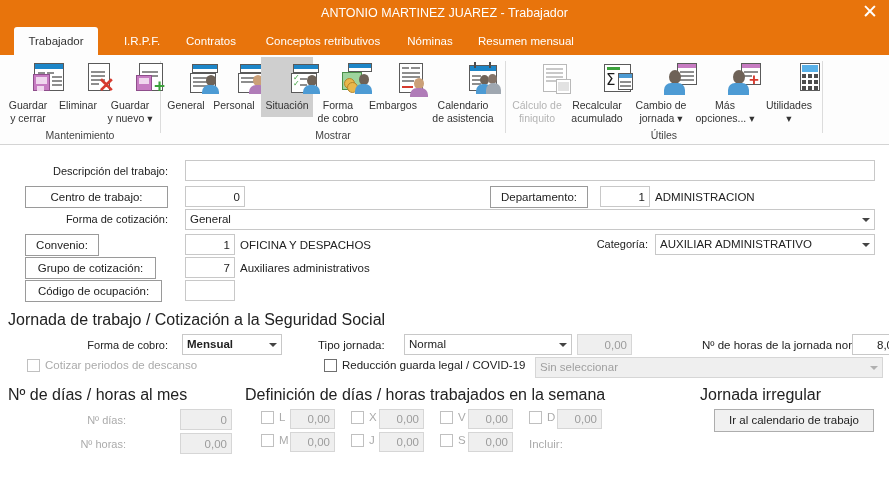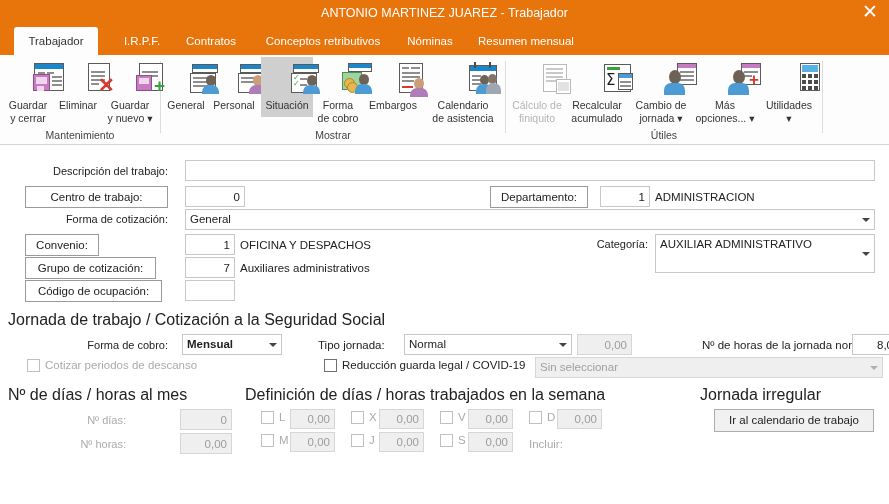--- a/index.html
+++ b/index.html
@@ -432,21 +432,21 @@
     <div class="combo" style="left:185px; top:63px; width:690px; height:21px; line-height:19px;">
       <span>General</span>
       <span class="arw"></span>
     </div>
 
     <div class="btnlbl" style="left:25px; top:88px; width:74px; height:22px;">Convenio:</div>
     <input class="txt" style="left: 185px; top: 88px; width: 50px; height: 21px;" value="1">
     <div class="plain" style="left:240px; top:90px;">OFICINA Y DESPACHOS</div>
 
     <div class="lbl-r" style="left:500px; top:90px; width:148px;">Categoría:</div>
-    <div class="combo" style="left:655px; top:88px; width:220px; height:39px; line-height:19px;">
+    <div class="combo" style="left:655px; top:88px; width:220px; height:21px; line-height:19px;">
       <span>AUXILIAR ADMINISTRATIVO</span>
       <span class="arw"></span>
     </div>
 
     <div class="btnlbl" style="left:25px; top:111px; width:131px; height:22px;">Grupo de cotización:</div>
     <input class="txt" style="left: 185px; top: 111px; width: 50px; height: 21px;" value="7">
     <div class="plain" style="left:240px; top:113px;">Auxiliares administrativos</div>
 
     <div class="btnlbl" style="left:25px; top:134px; width:137px; height:22px;">Código de ocupación:</div>
     <input class="txt" style="left: 185px; top: 134px; width: 50px; height: 21px;" value="">

